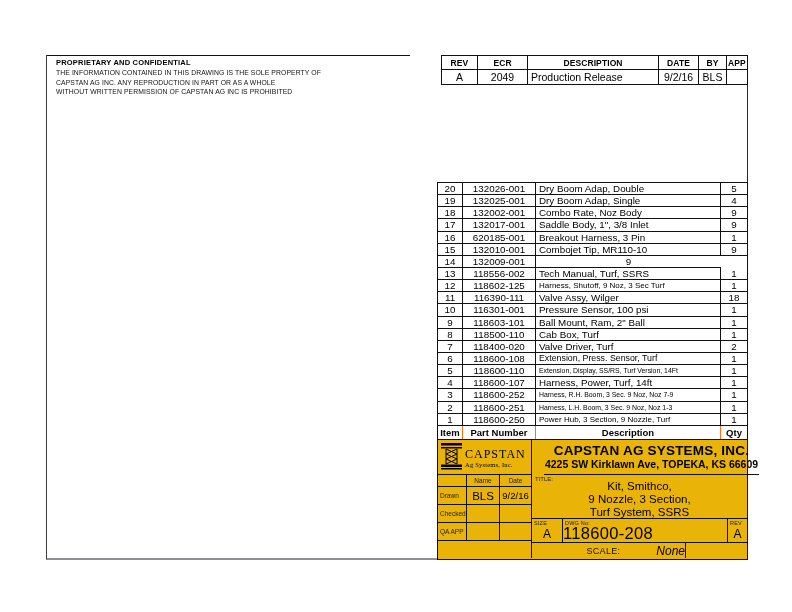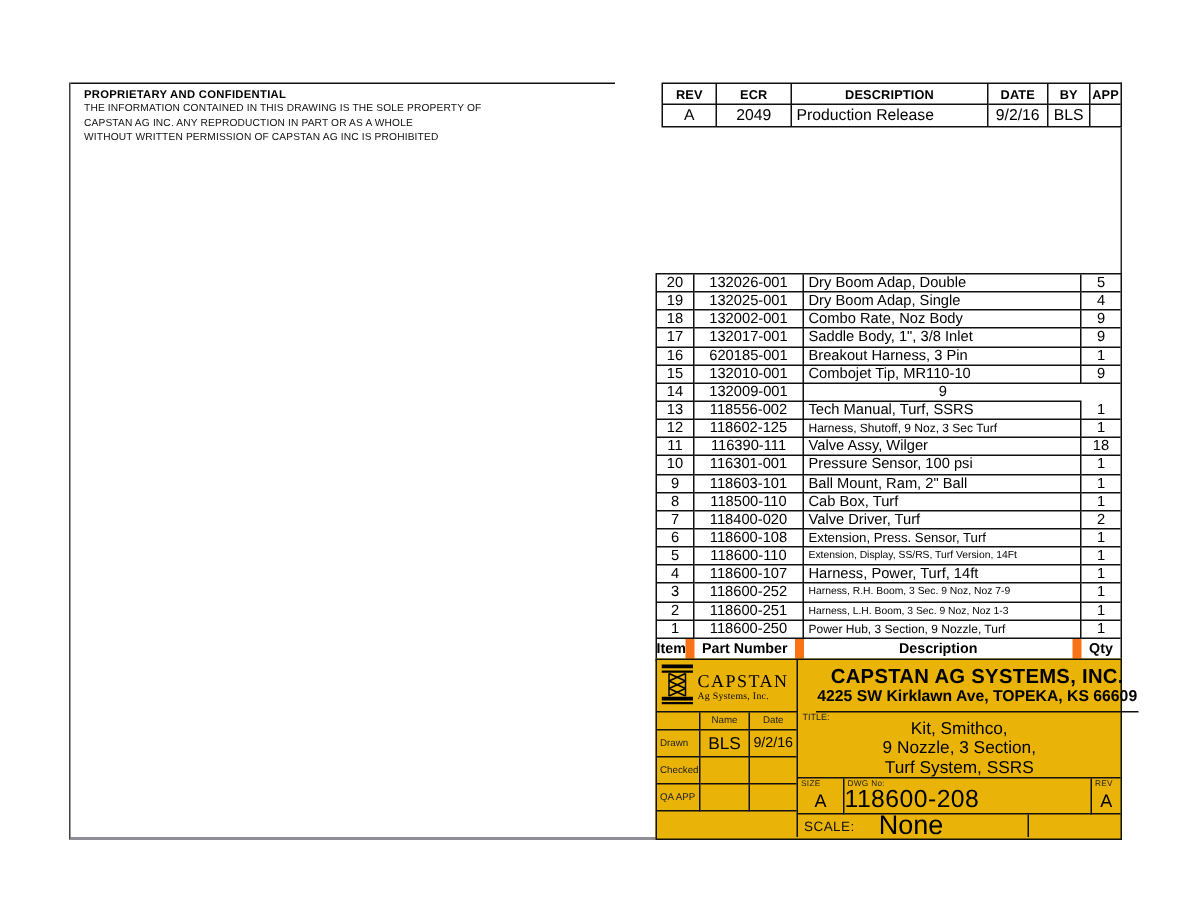--- a/index.html
+++ b/index.html
@@ -47,21 +47,21 @@
     overflow:hidden;white-space:nowrap;display:flex;align-items:center;justify-content:center;
     font-size:9.8px;line-height:11px;
   }
   .bom-row > div:last-child{border-right:none;}
   .bom-row > div.desc{justify-content:flex-start;padding-left:3px;}
   .bom-row > div.desc.m{font-size:8.8px;}
   .bom-row > div.desc.s{font-size:8px;}
   .bom-row > div.desc.xs{font-size:6.9px;}
   .bom-head{display:grid;grid-template-columns:25px 73px 185px 26px;height:14px;}
   .bom-head > div{
-    border-right:6px solid #f97316;box-sizing:border-box;display:flex;align-items:center;
+    border-right:1px solid #f97316;box-sizing:border-box;display:flex;align-items:center;
     justify-content:center;font-size:9.5px;font-weight:bold;white-space:nowrap;overflow:hidden;
   }
   .bom-head > div:last-child{border-right:none;}
   
   .tb{
     position:absolute;left:437px;top:439px;width:311px;height:121px;
     border:1px solid #111;box-sizing:border-box;background:#eab308;
   }
   .tb .cell{position:absolute;box-sizing:border-box;}
   .tb-logo{left:0;top:0;width:94px;height:35px;border-right:1px solid #111;border-bottom:1px solid #111;padding:2px 0 0 3px;}
@@ -86,23 +86,23 @@
   .ap-date{font-size:9.5px!important;justify-content:center;padding-left:0!important;color:#000!important;}
   .tb-title{left:94px;top:35px;width:215px;height:44px;border-bottom:1px solid #111;}
   .title-label{position:absolute;left:3px;top:1px;font-size:6px;color:#222;}
   .title-lines{margin-top:5px;text-align:center;font-size:11.5px;line-height:13px;}
   .tb-size{left:94px;top:79px;width:31px;height:24px;border-right:1px solid #111;border-bottom:1px solid #111;}
   .tb-dwg{left:125px;top:79px;width:165px;height:24px;border-right:1px solid #111;border-bottom:1px solid #111;}
   .tb-rev{left:290px;top:79px;width:19px;height:24px;border-bottom:1px solid #111;}
   .mini-label{position:absolute;left:2px;top:1px;font-size:5.5px;color:#222;letter-spacing:.2px;white-space:nowrap;}
   .size-val,.rev-val{position:absolute;left:0;right:0;top:8px;text-align:center;font-size:12px;}
   .dwg-val{position:absolute;left:0;right:0;top:5px;text-align:left;font-size:16.5px;letter-spacing:.3px;}
-  .tb-scale{left:94px;top:103px;width:154px;height:15px;border-right:1px solid #111;display:flex;align-items:center;}
+  .tb-scale{left:94px;top:103px;width:154px;height:15px;border-right:1px solid #111;display:flex;align-items:center;justify-content:flex-end;}
   .scale-label{font-size:9px;letter-spacing:.3px;margin-left:4px;color:#111;}
-  .scale-val{font-size:18px;margin-left:16px;}
+  .scale-val{font-size:12px;margin-left:36px;font-style:italic;}
   .tb-scale-empty{left:248px;top:103px;width:61px;height:15px;}
 </style>
 </head>
 <body>
 
 <div class="sheet">
 
   <div class="frame"></div>
 
   <div class="prop">

